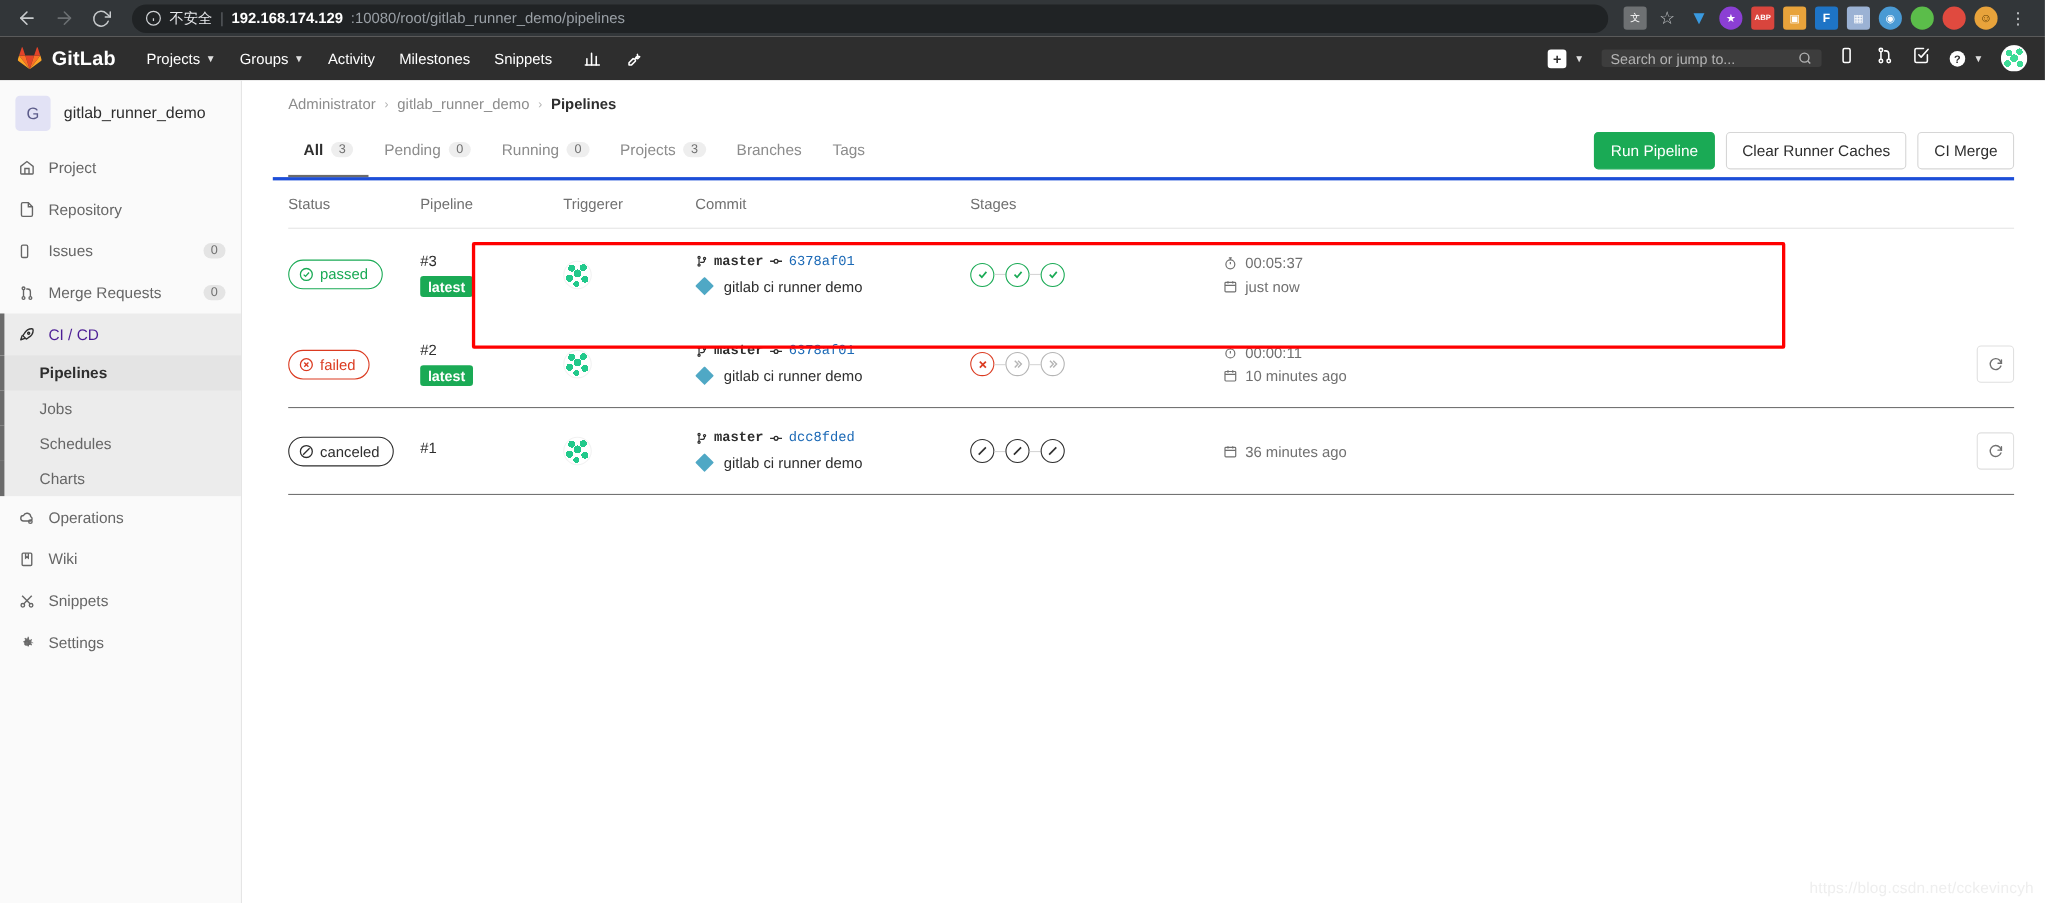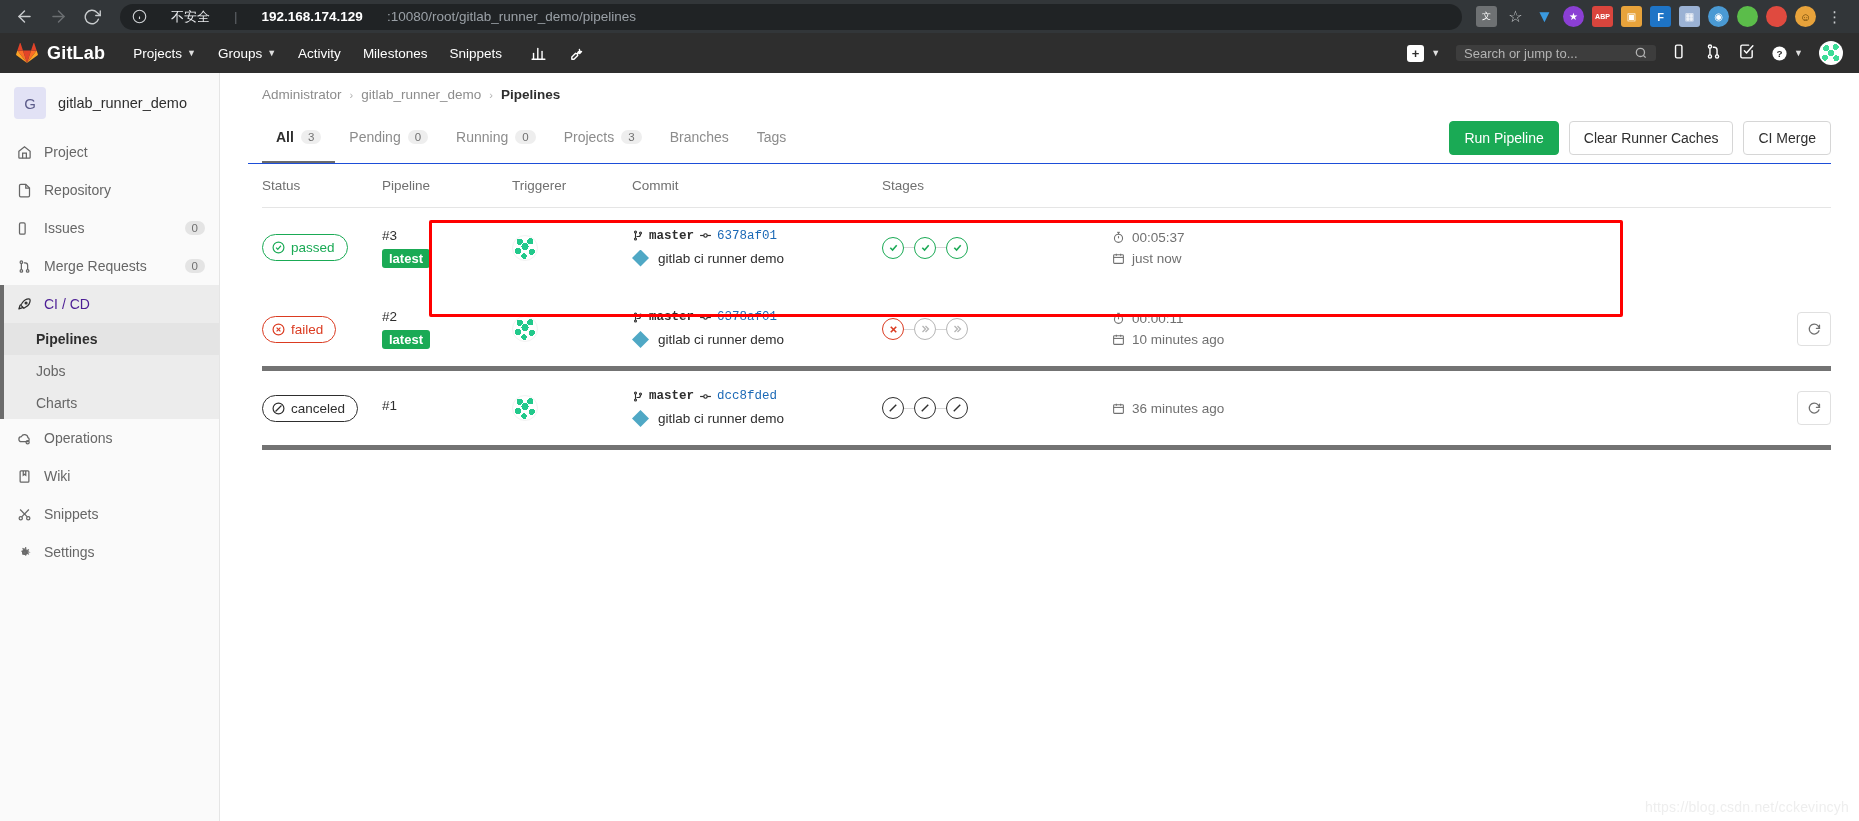--- a/index.html
+++ b/index.html
@@ -31,21 +31,21 @@
     flex: 1 1 auto;
     height: 26px;
     background: #202325;
     border-radius: 13px;
     display: flex;
     align-items: center;
     padding: 0 12px;
     margin: 0 8px;
     color: #e8eaed;
     font-size: 13.5px;
-    gap: 24px;
+    gap: 7px;
     min-width: 0;
   }
   .info-icon { color: #d0d3d6; display: flex; align-items: center; }
   .sec-label { color: #e8eaed; font-size: 13px; white-space: nowrap; }
   .sec-sep { color: #5f6368; }
   .url-host { color: #ffffff; font-weight: bold; font-size: 13.5px; }
   .url-rest { color: #9aa0a6; font-size: 13.5px; }
   .chrome-icons { display: flex; align-items: center; gap: 8px; padding-right: 4px; }
   .cicon {
     width: 21px; height: 21px;
@@ -162,21 +162,21 @@
 
   
   .main { flex: 1 1 auto; padding: 0 28px 0 28px; background:#fff; min-width:0; }
   .breadcrumb { padding: 14px 0 10px 14px; font-size: 13.5px; color:#8c8c8c; display:flex; align-items:center; gap:8px; }
   .breadcrumb a { color:#8c8c8c; text-decoration:none; }
   .breadcrumb .crumb-sep { color:#b0b0b0; font-size:11px; }
   .breadcrumb .current { color:#2e2e2e; font-weight:bold; }
 
   .tabs-row {
     display:flex; 
-    border-bottom: 1px solid #1d4ed8;
+    border-bottom: 3px solid #1d4ed8;
     padding: 0 0 0 14px;
     height: 52px;
   }
   .tabs { display:flex; align-items:center; gap:0; height:100%; }
   .tab {
     display:flex; align-items:center; gap:7px;
     height:100%; padding: 0 14px;
     color:#8c8c8c; font-size:14px;
     border-bottom: 2px solid transparent;
     white-space:nowrap;
@@ -209,21 +209,21 @@
   .col-pipeline{ flex:0 0 130px; }
   .col-trigger { flex:0 0 120px; }
   .col-commit  { flex:0 0 250px; }
   .col-stages  { flex:0 0 230px; }
   .col-meta    { flex:1 1 auto; }
   .col-actions { flex:0 0 110px; display:flex; justify-content:flex-end; }
 
   .trow {
     display:flex; align-items:center;
     min-height: 79px;
-    border-bottom: 5px solid #737373;
+    border-bottom: 1px solid #737373;
     font-size:13.5px; color:#2e2e2e;
   }
   .trow.highlighted { border-bottom-color: transparent; }
 
   .status-pill {
     display:inline-flex; align-items:center; gap:6px;
     border-radius:16px; padding: 5px 12px 5px 9px;
     font-size:13.5px; border:1px solid;
     background:#fff; white-space:nowrap;
   }
@@ -514,20 +514,23 @@
           <span class="lbl">CI / CD</span>
         </li>
       </ul>
 
       <ul class="sub-list">
         <li class="sub-item current">
           <span>Pipelines</span>
         </li>
         <li class="sub-item">
           <span>Jobs</span>
+        </li>
+        <li class="sub-item">
+          <span>Schedules</span>
         </li>
         <li class="sub-item">
           <span>Charts</span>
         </li>
       </ul>
 
       <ul class="nav-list">
         <li class="nav-item">
           <span class="ico">
               <svg width="15" height="15" viewBox="0 0 24 24" fill="none" stroke="currentColor" stroke-width="2">

